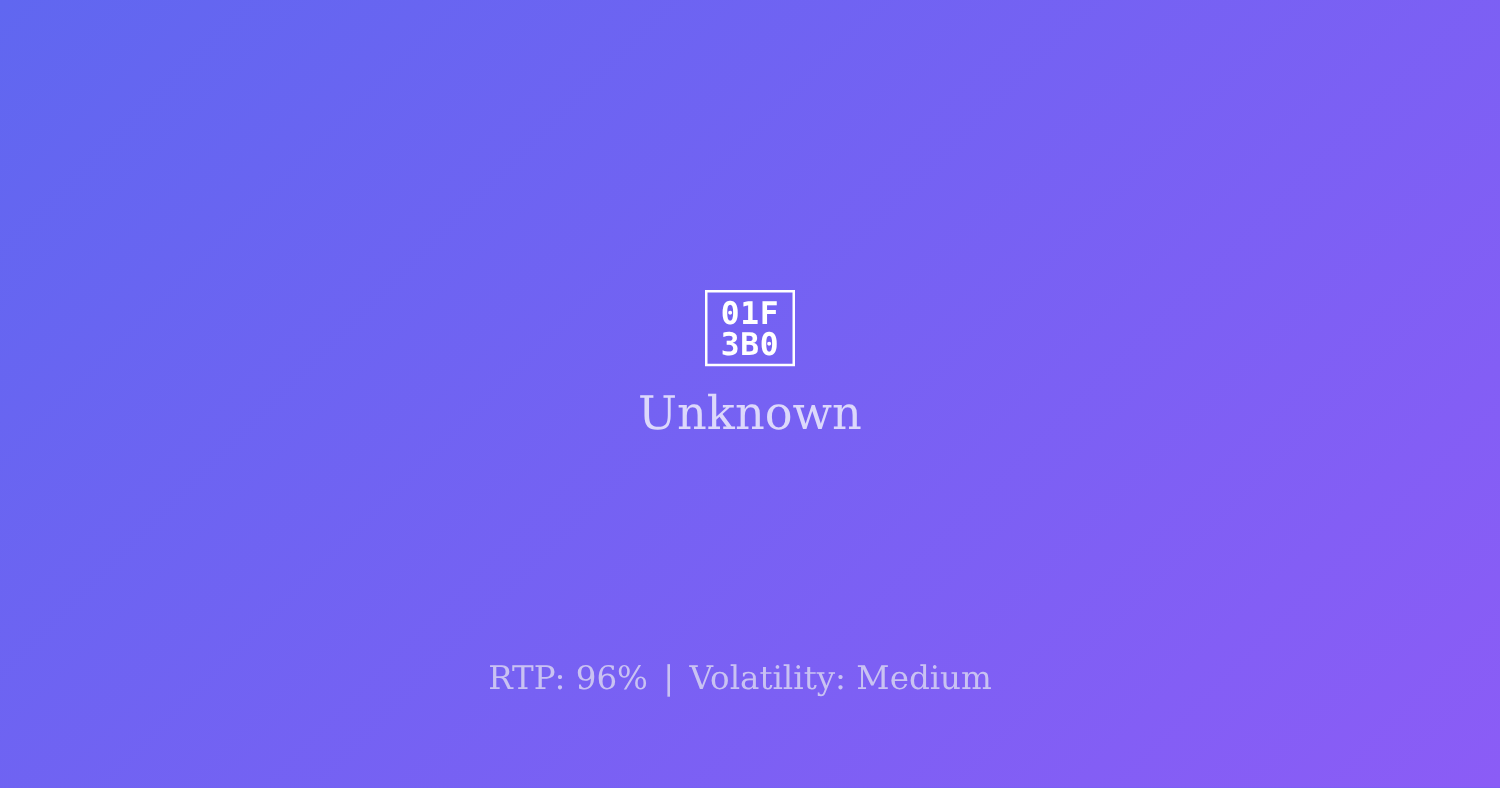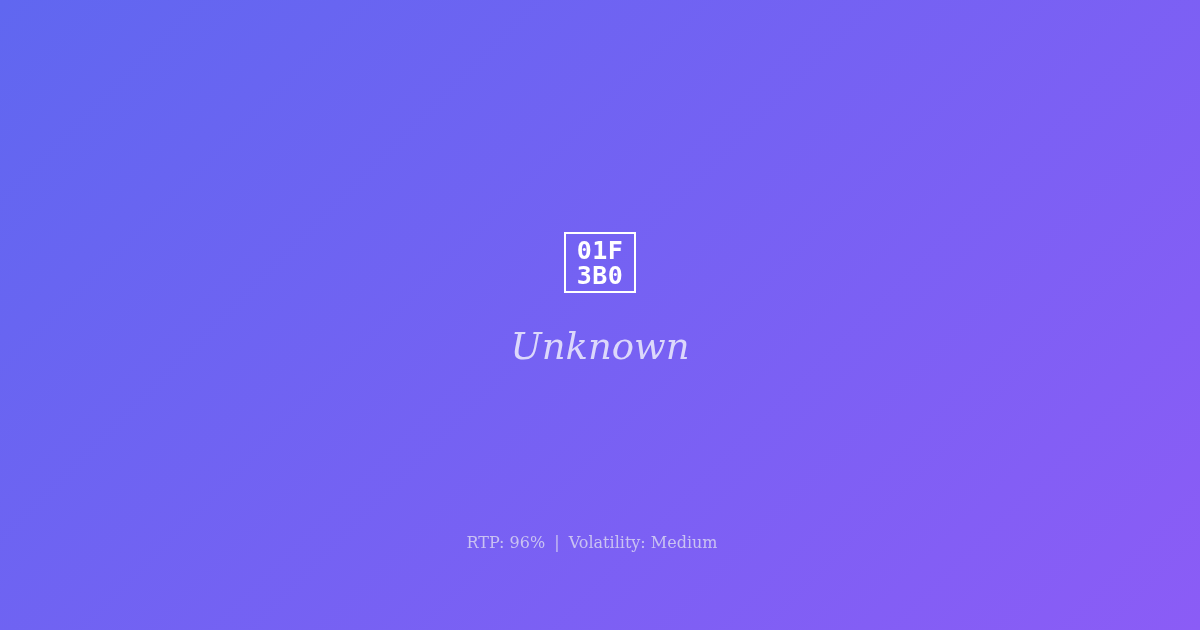--- a/index.html
+++ b/index.html
@@ -79,40 +79,39 @@
     font-size: 73px;
     font-weight: 700;
     line-height: 82px;
     color: #ffffff;
     letter-spacing: -0.5px;
     white-space: nowrap;
   }
 
   
   .subtitle {
-    margin-top: 32px;
+    margin-top: 16px;
     font-family: "DejaVu Serif", "Liberation Serif", serif;
     font-size: 37px;
     font-weight: 400;
     line-height: 44px;
     color: #dcd8fb;
     text-align: center;
     white-space: nowrap;
-    font-style: italic;
   }
 
   
   .meta {
     position: absolute;
     left: 0;
     right: 16px;
     top: 528px;
     text-align: center;
     font-family: "DejaVu Serif", "Liberation Serif", serif;
-    font-size: 16px;
+    font-size: 26px;
     font-weight: 400;
     line-height: 30px;
     color: #c9c2f2;
     white-space: nowrap;
   }
 
   .meta-sep {
     padding: 0 4px;
   }
 </style>

